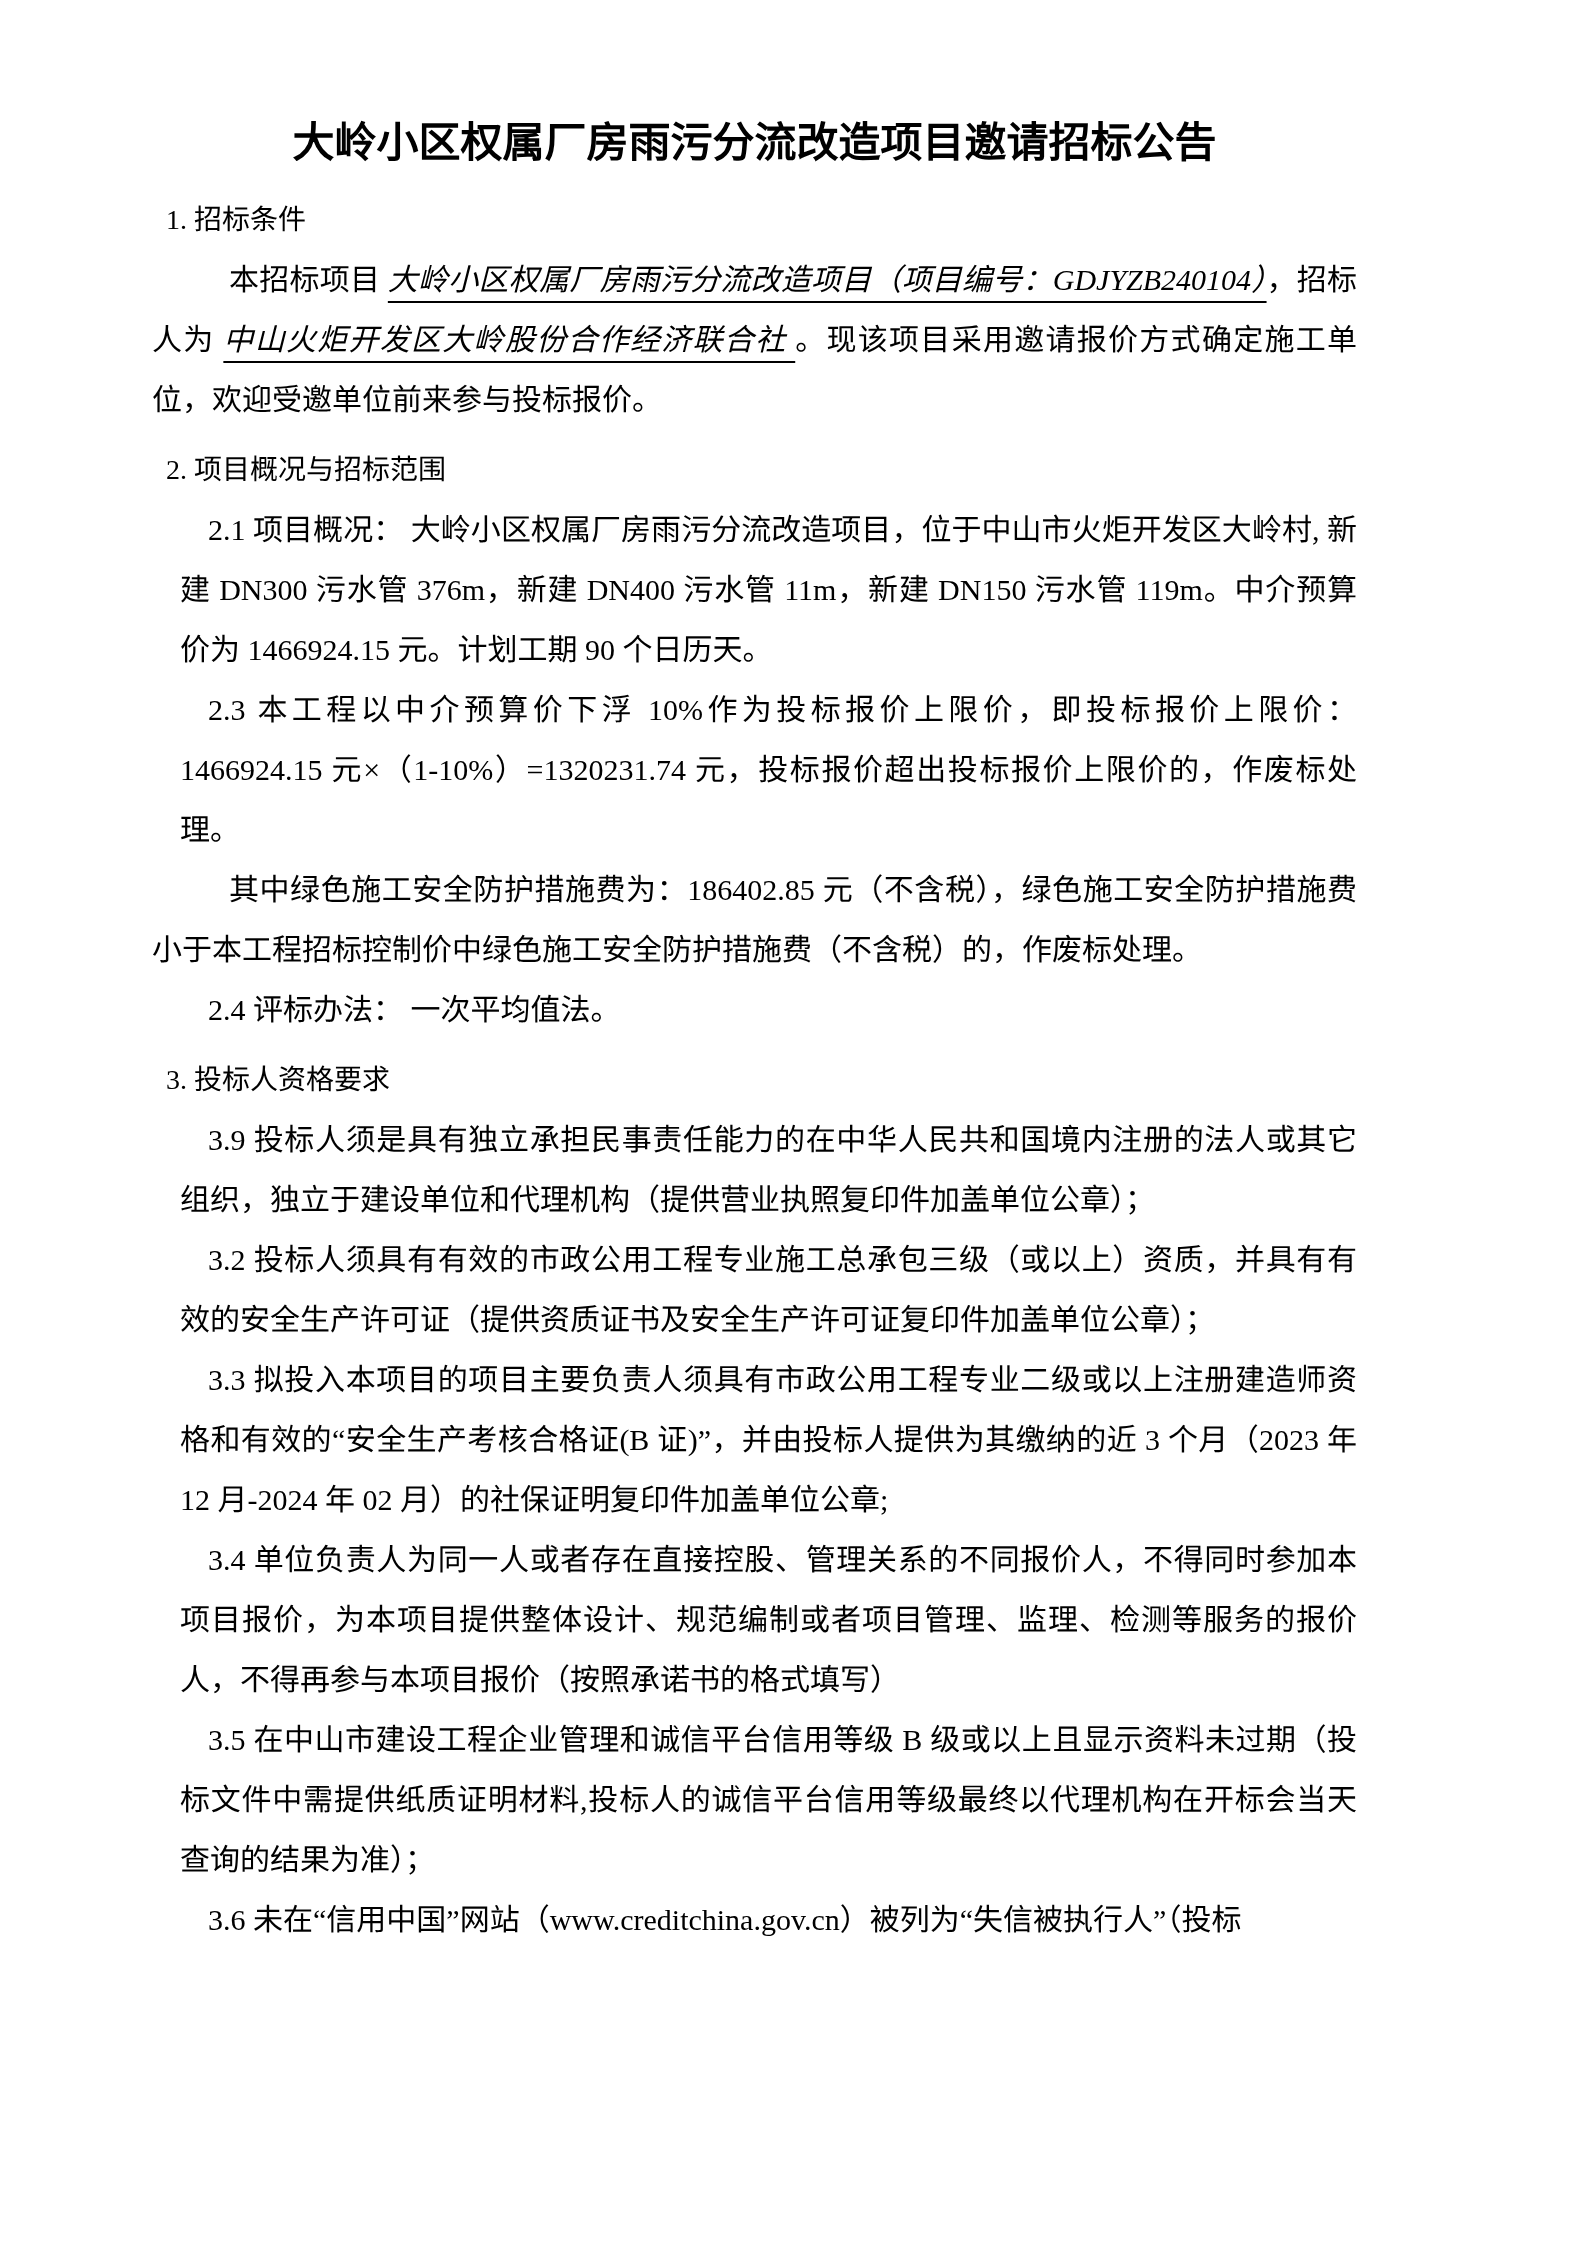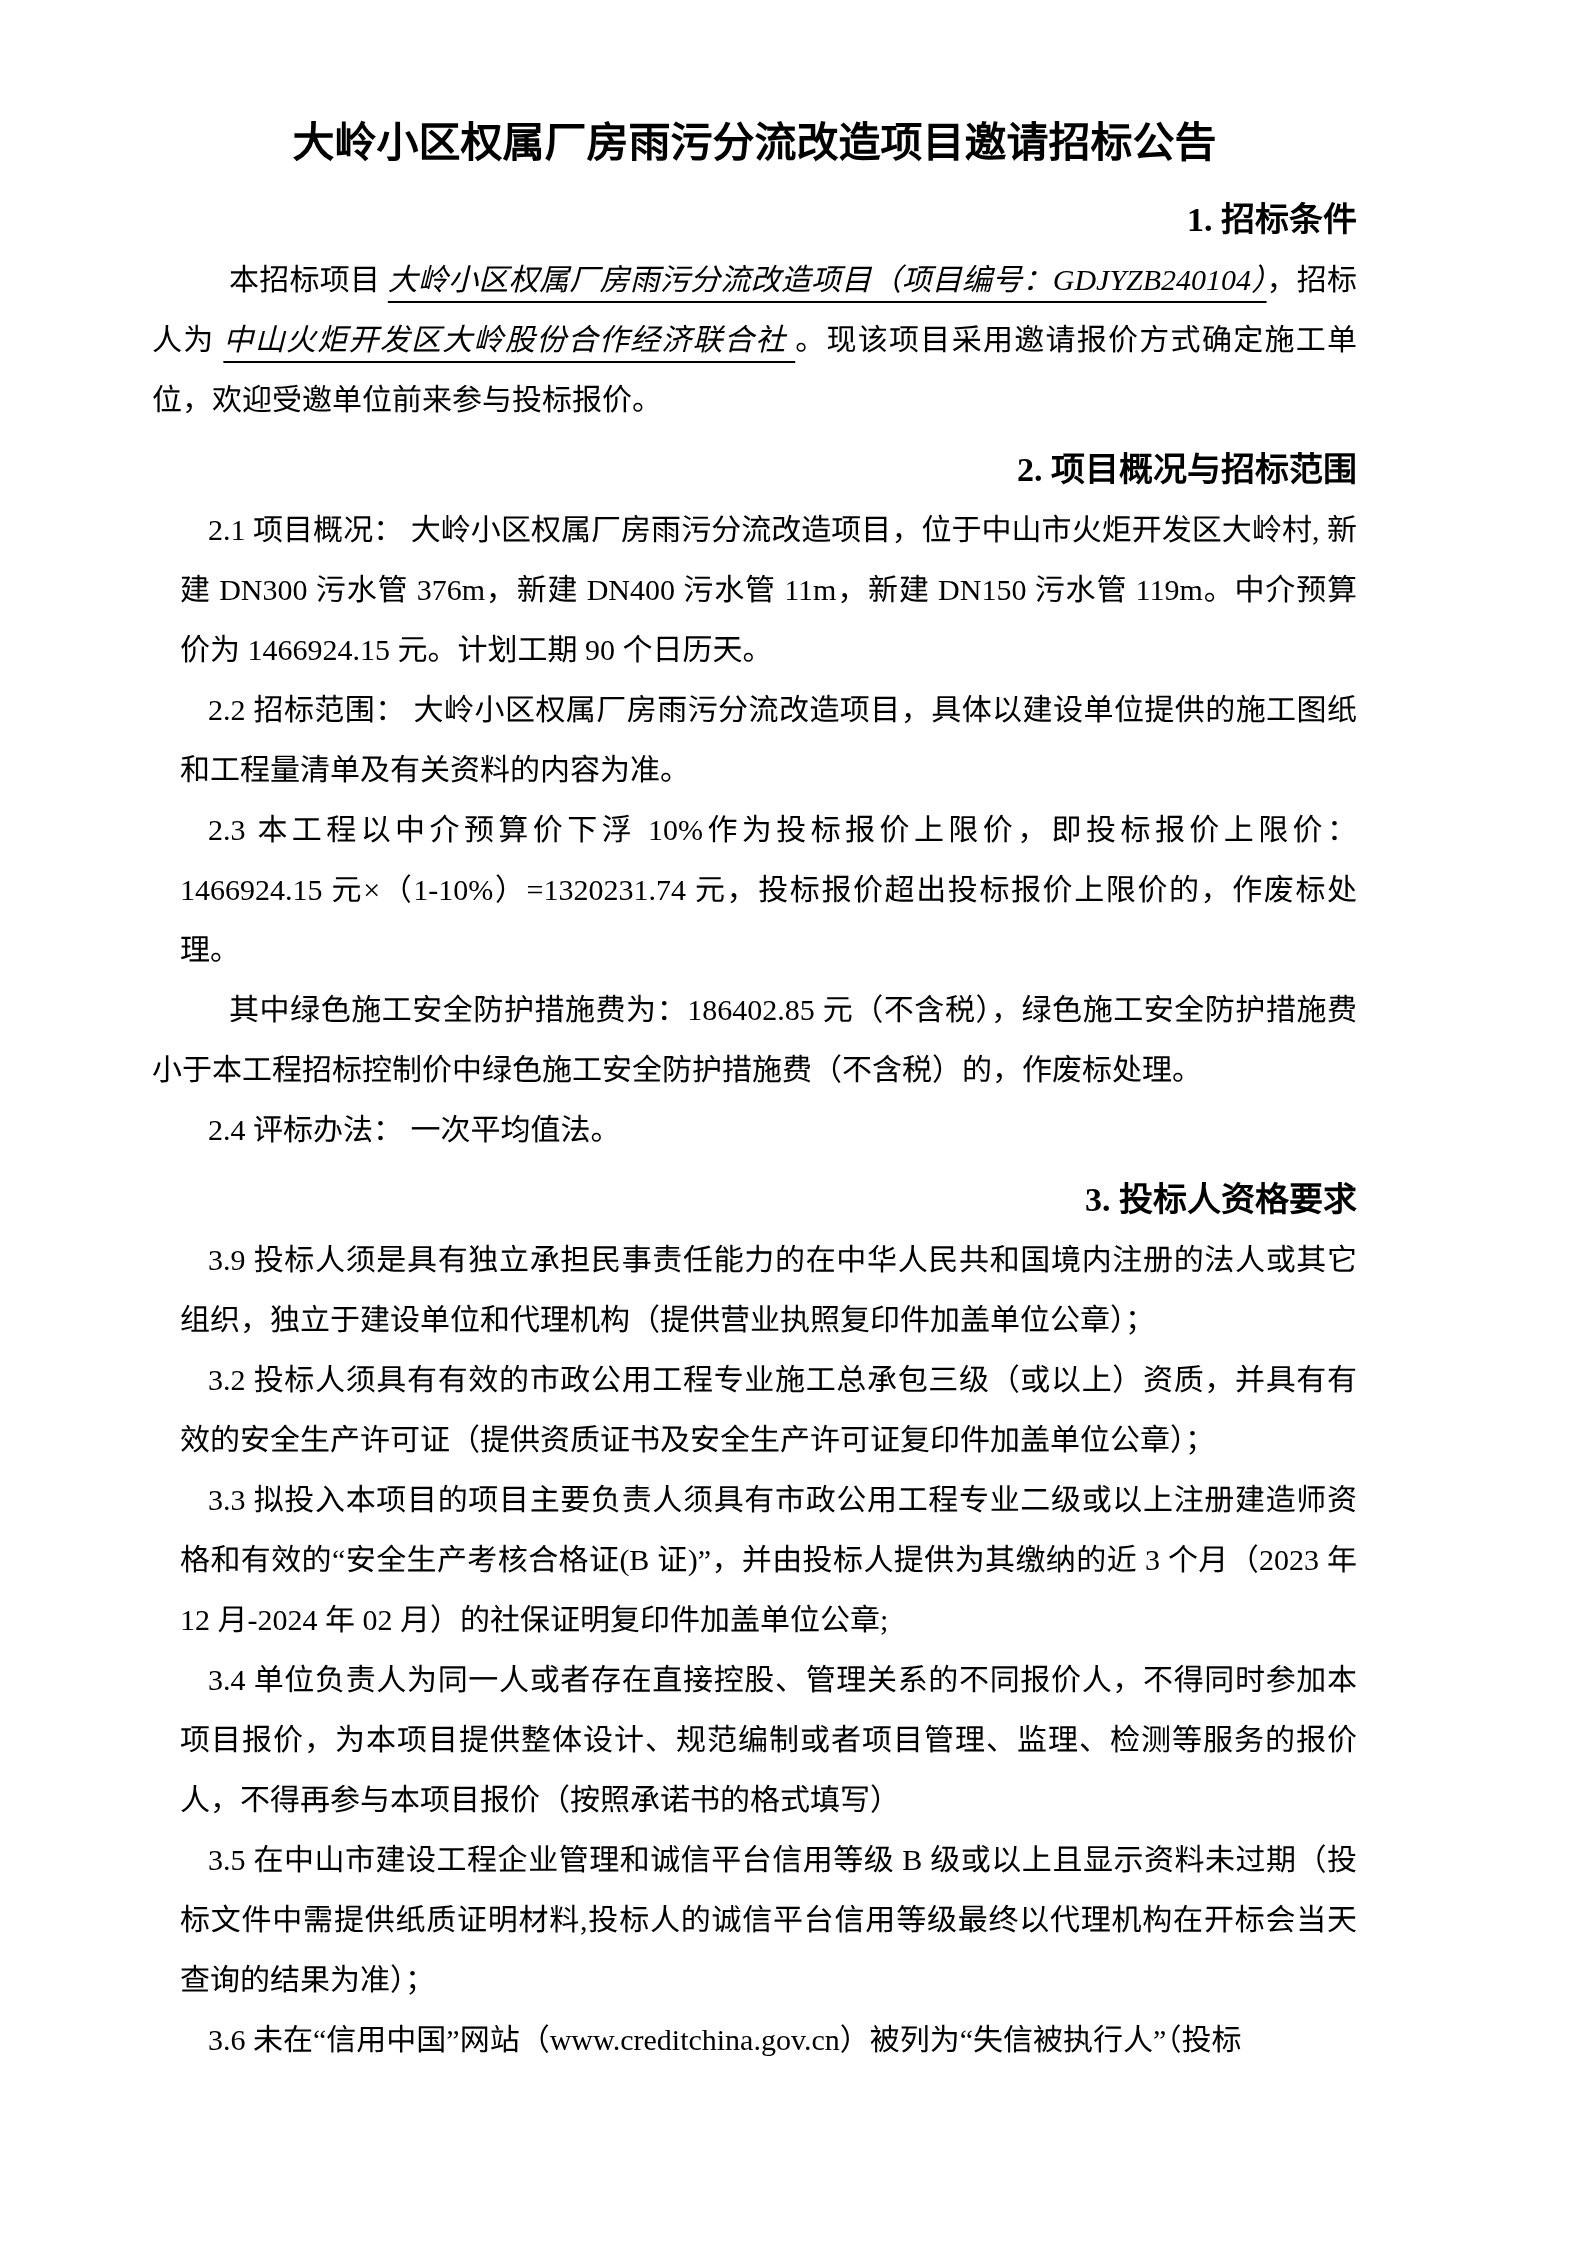--- a/index.html
+++ b/index.html
@@ -23,26 +23,26 @@
     text-justify: inter-character;
   }
   .title {
     font-size: 42px;
     line-height: 66px;
     font-weight: bold;
     text-align: center;
     margin: 0 0 14px 0;
   }
   h2.h {
-    font-size: 34px;
+    font-size: 28px;
     line-height: 60px;
-    font-weight: bold;
+    font-weight: normal;
     margin: 10px 0 0 0;
     padding-left: 14px;
-    text-align: right;
+    text-align: left;
   }
   p { margin: 0; }
   p.num  { text-indent: 28px; margin-left: 28px; }
   p.ind2 { text-indent: 77px; }
   .ul {
     text-decoration: underline;
     text-decoration-thickness: 2px;
     text-underline-offset: 11px;
     font-style: italic;
   }
@@ -55,21 +55,20 @@
 
     <h1 class="title">大岭小区权属厂房雨污分流改造项目邀请招标公告</h1>
 
     <h2 class="h">1. 招标条件</h2>
 
     <p class="ind2"><span>本招标项目 </span><span class="ul">大岭小区权属厂房雨污分流改造项目（项目编号：GDJYZB240104）</span><span>，招标人为 </span><span class="ul">中山火炬开发区大岭股份合作经济联合社 </span><span>。现该项目采用邀请报价方式确定施工单位，欢迎受邀单位前来参与投标报价。</span></p>
 
     <h2 class="h">2. 项目概况与招标范围</h2>
 
     <p class="num">2.1 项目概况： 大岭小区权属厂房雨污分流改造项目，位于中山市火炬开发区大岭村, 新建 DN300 污水管 376m，新建 DN400 污水管 11m，新建 DN150 污水管 119m。中介预算价为 1466924.15 元。计划工期 90 个日历天。</p>
-    <p class="num">2.2 招标范围： 大岭小区权属厂房雨污分流改造项目，具体以建设单位提供的施工图纸和工程量清单及有关资料的内容为准。</p>
     <p class="num">2.3 本工程以中介预算价下浮 10%作为投标报价上限价，即投标报价上限价：1466924.15 元×（1-10%）=1320231.74 元，投标报价超出投标报价上限价的，作废标处理。</p>
     <p class="ind2">其中绿色施工安全防护措施费为：186402.85 元（不含税），绿色施工安全防护措施费小于本工程招标控制价中绿色施工安全防护措施费（不含税）的，作废标处理。</p>
     <p class="num">2.4 评标办法： 一次平均值法。</p>
 
     <h2 class="h">3. 投标人资格要求</h2>
 
     <p class="num">3.9 投标人须是具有独立承担民事责任能力的在中华人民共和国境内注册的法人或其它组织，独立于建设单位和代理机构（提供营业执照复印件加盖单位公章）；</p>
     <p class="num">3.2 投标人须具有有效的市政公用工程专业施工总承包三级（或以上）资质，并具有有效的安全生产许可证（提供资质证书及安全生产许可证复印件加盖单位公章）；</p>
     <p class="num">3.3 拟投入本项目的项目主要负责人须具有市政公用工程专业二级或以上注册建造师资格和有效的“安全生产考核合格证(B 证)”，并由投标人提供为其缴纳的近 3 个月（2023 年 12 月-2024 年 02 月）的社保证明复印件加盖单位公章;</p>
     <p class="num">3.4 单位负责人为同一人或者存在直接控股、管理关系的不同报价人，不得同时参加本项目报价，为本项目提供整体设计、规范编制或者项目管理、监理、检测等服务的报价人，不得再参与本项目报价（按照承诺书的格式填写）</p>

